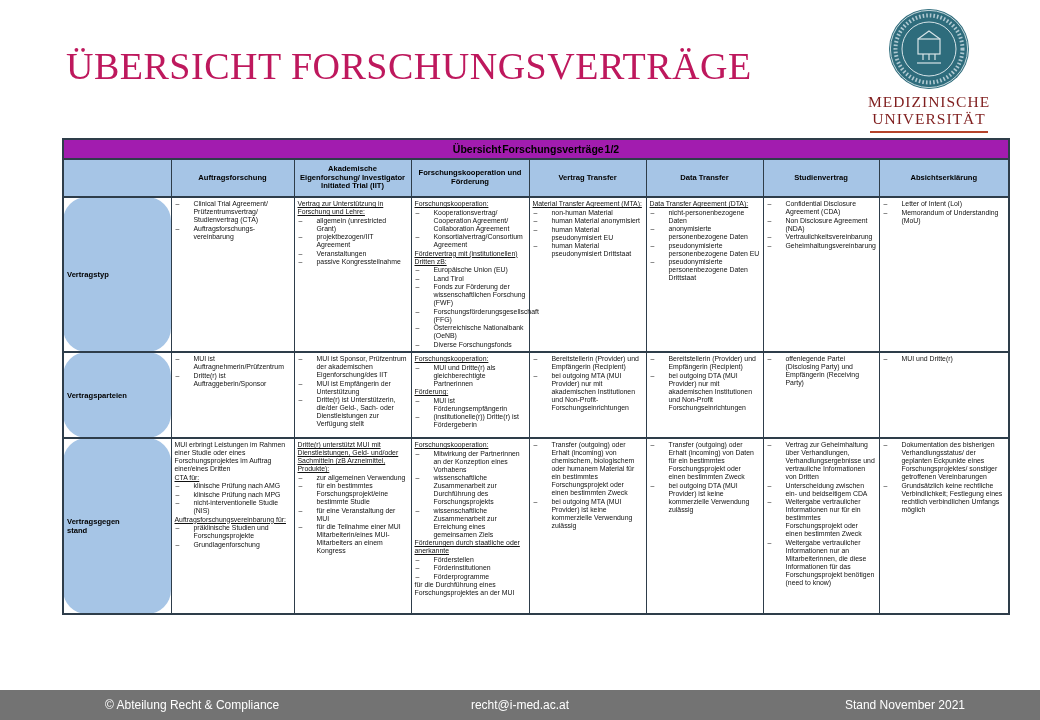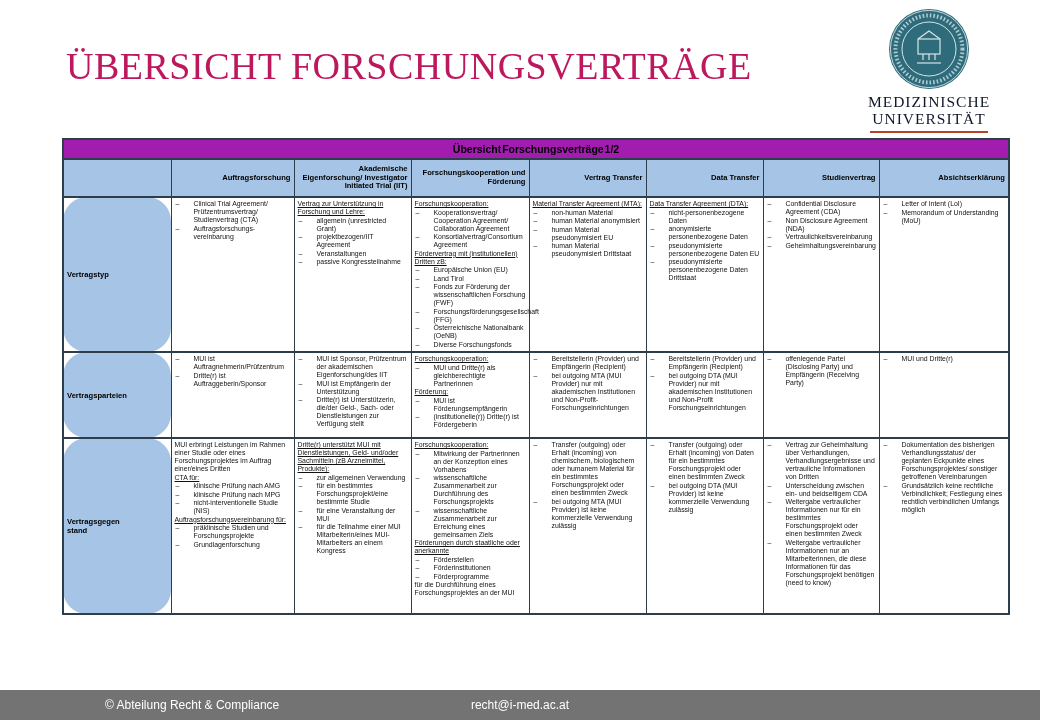--- a/index.html
+++ b/index.html
@@ -13,35 +13,35 @@
     position:absolute;left:66px;top:44px;
     font-family:"Liberation Serif",serif;
     font-size:38px;font-weight:400;color:#be185d;letter-spacing:.5px;
     white-space:nowrap;
   }
   
   .logo{position:absolute;left:845px;top:8px;width:168px;text-align:center;}
   .seal{display:block;margin:0 auto;}
   .logo-name{
     font-family:"Liberation Serif",serif;font-size:15.5px;line-height:17px;
-    color:#0f172a;letter-spacing:1px;margin-top:3px;
+    color:#7f1d1d;letter-spacing:1px;margin-top:3px;
   }
   .logo-rule{width:118px;height:2px;background:#b5432a;margin:4px auto 3px;}
   .logo-city{font-family:"Liberation Serif",serif;font-size:10px;letter-spacing:3.5px;color:#46413c;}
   
   .tbl-wrap{position:absolute;left:62px;top:138px;}
   table{border-collapse:collapse;table-layout:fixed;width:946px;border:2px solid #2e3d4a;}
   td,th{border:1px solid #2e3d4a;vertical-align:top;padding:2px 3px;box-sizing:border-box;}
   .caption-cell{
     background:#a21caf;text-align:center;font-weight:bold;font-size:10.5px;
     height:20px;vertical-align:middle;border-bottom:2px solid #2e3d4a;word-spacing:-2px;
   }
   .col-head{
     background:#a6c5e6;font-weight:bold;font-size:7.6px;line-height:8.6px;
-    text-align:right;height:38px;vertical-align:middle;border-bottom:2px solid #2e3d4a;
+    text-align:center;height:38px;vertical-align:middle;border-bottom:2px solid #2e3d4a;
   }
   .row-head{
     background:#a6c5e6;font-weight:bold;font-size:7.6px;line-height:9px;
     vertical-align:middle;white-space:pre-line;text-align:left;border-radius:24px;
   }
   tbody td,tbody th{border-top:2px solid #2e3d4a;}
   .r0{height:150px;} .r1{height:86px;} .r2{height:176px;}
   .cell{font-size:6.9px;line-height:8px;color:#111;}
   .blk{margin:0 0 .5px 0;}
   .blk.h{text-decoration:underline;}
@@ -241,13 +241,14 @@
             <div class="blk li"><span class="dash">–</span><span class="txt">Grundsätzlich keine rechtliche Verbindlichkeit; Festlegung eines rechtlich verbindlichen Umfangs möglich</span></div>
           </td>
         </tr>
       </tbody>
   </table>
 </div>
 
 <div class="footer">
   <span class="f-left">© Abteilung Recht &amp; Compliance</span>
   <span class="f-center">recht@i-med.ac.at</span>
+  <span class="f-right">Stand November 2021</span>
 </div>
 
 </body></html>

